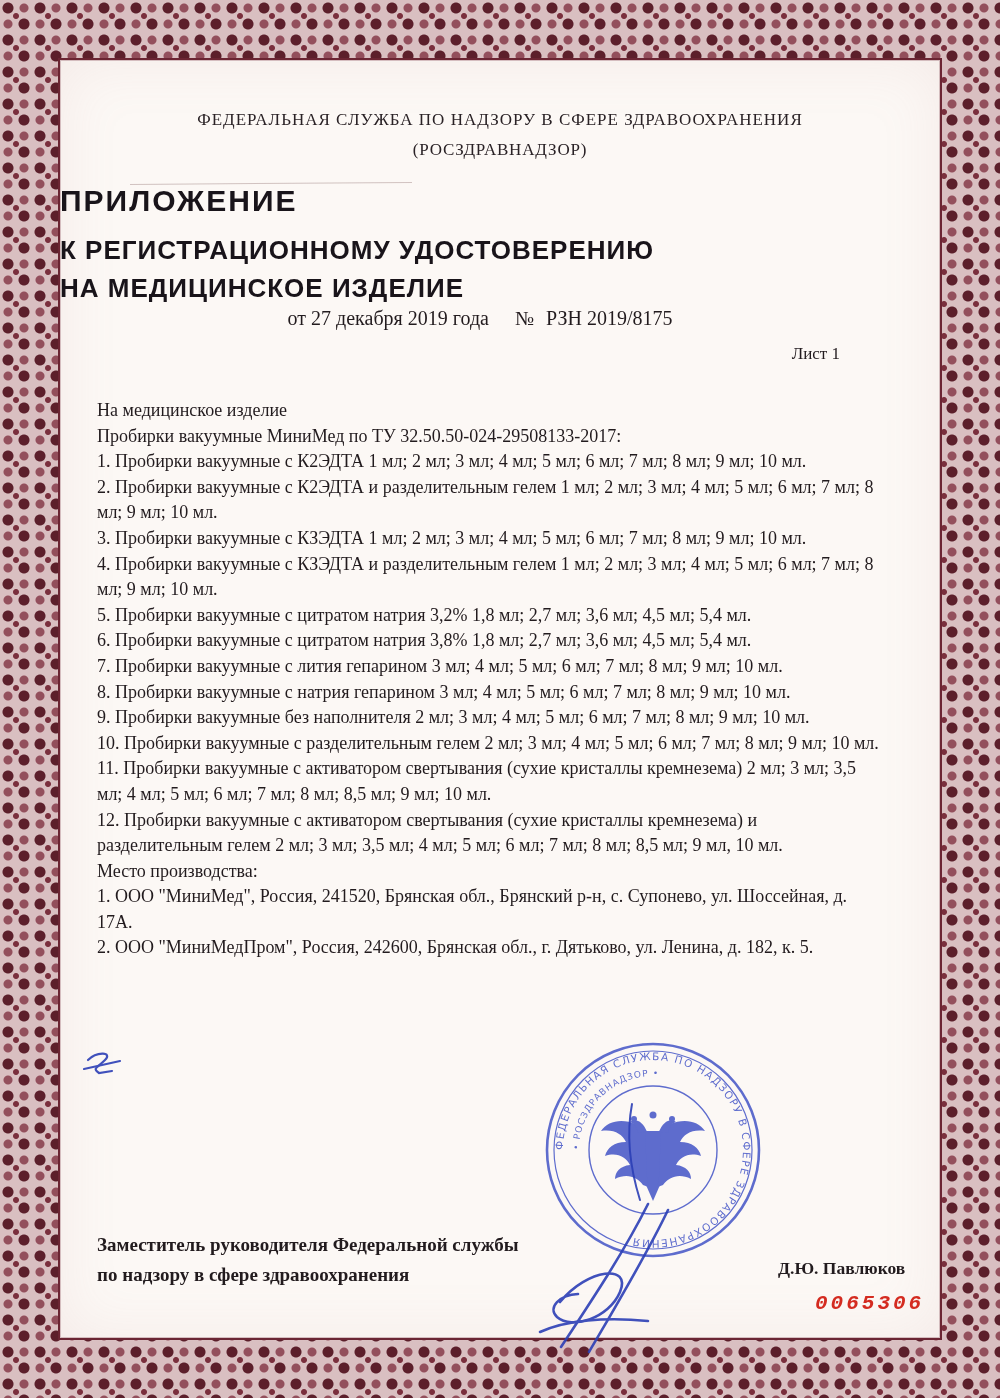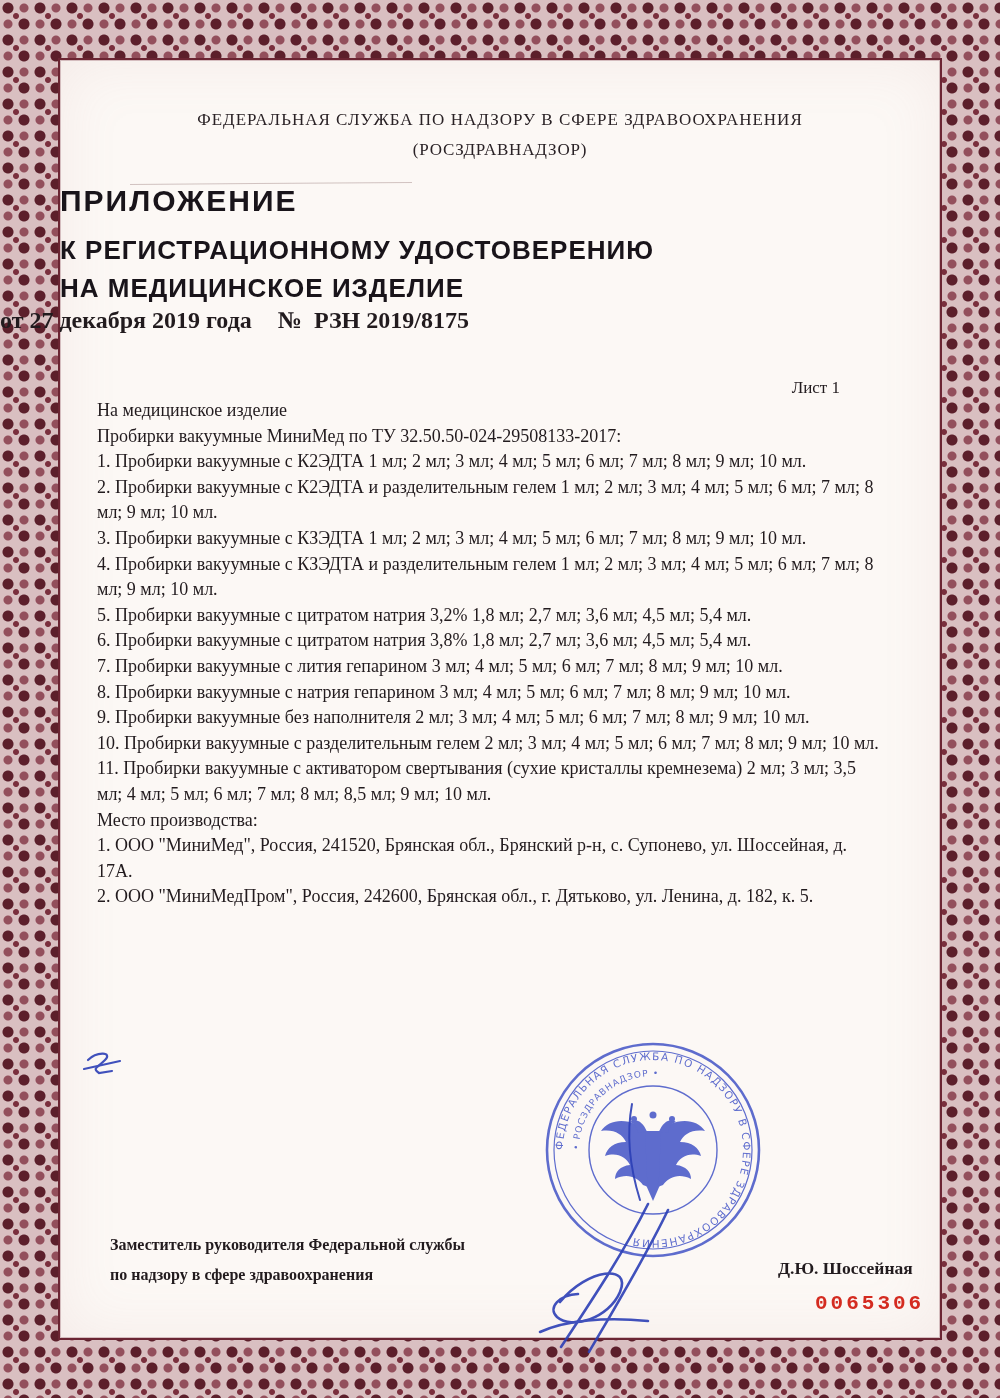--- a/index.html
+++ b/index.html
@@ -54,60 +54,61 @@
     font-family: "Liberation Sans", sans-serif;
     font-weight: bold;
     color: #19141a;
   }
   .doc-title .t1 { font-size: 30px; letter-spacing: 2px; }
   .doc-title .t2 { font-size: 26px; letter-spacing: 1px; margin-top: 17px; }
   .doc-title .t3 { font-size: 26px; letter-spacing: 1px; margin-top: 7px; }
   .issue-line {
     position: absolute;
     top: 307px; left: 0; right: 40px;
-    font-weight: bold;
-    font-size: 24px;
+    text-align: center;
+    font-weight: normal;
+    font-size: 20px;
   }
   .issue-line .gap1 { display: inline-block; width: 26px; }
   .issue-line .gap2 { display: inline-block; width: 12px; }
   .sheet-label {
     position: absolute;
     top: 344px; right: 160px;
     font-size: 17px;
-    margin-top: 34px;
   }
   .body-text {
     position: absolute;
     top: 398px; left: 97px; width: 786px;
     font-size: 18px;
     line-height: 25.6px;
   }
   .body-line { }
   .bold { font-weight: normal; }
   .signatory {
     position: absolute;
-    top: 1230px; left: 110px;
-    font-weight: bold;
-    font-size: 16px;
+    top: 1230px; left: 97px;
+    font-weight: bold;
+    font-size: 19px;
     line-height: 30px;
   }
   .signatory-name {
     position: absolute;
     top: 1258px; left: 778px;
     font-weight: bold;
     font-size: 17.5px;
   }
   .serial {
     position: absolute;
     top: 1292px; left: 815px;
     font-family: "Liberation Mono", monospace;
     font-weight: bold;
     font-size: 21px;
     letter-spacing: 3px;
     color: #d42b20;
+    font-style: italic;
   }
   .stamp {
     position: absolute;
     top: 1035px; left: 538px;
     z-index: 3;
   }
   .stamp text { font-family: "DejaVu Sans", sans-serif; }
   .ink {
     position: absolute;
     top: 0; left: 0;
@@ -149,33 +150,34 @@
         <div class="body-line">2. Пробирки вакуумные с К2ЭДТА и разделительным гелем 1 мл; 2 мл; 3 мл; 4 мл; 5 мл; 6 мл; 7 мл; 8 мл; 9 мл; 10 мл.</div>
         <div class="body-line">3. Пробирки вакуумные с КЗЭДТА 1 мл; 2 мл; 3 мл; 4 мл; 5 мл; 6 мл; 7 мл; 8 мл; 9 мл; 10 мл.</div>
         <div class="body-line">4. Пробирки вакуумные с КЗЭДТА и разделительным гелем 1 мл; 2 мл; 3 мл; 4 мл; 5 мл; 6 мл; 7 мл; 8 мл; 9 мл; 10 мл.</div>
         <div class="body-line">5. Пробирки вакуумные с цитратом натрия 3,2% 1,8 мл; 2,7 мл; 3,6 мл; 4,5 мл; 5,4 мл.</div>
         <div class="body-line">6. Пробирки вакуумные с цитратом натрия 3,8% 1,8 мл; 2,7 мл; 3,6 мл; 4,5 мл; 5,4 мл.</div>
         <div class="body-line">7. Пробирки вакуумные с лития гепарином 3 мл; 4 мл; 5 мл; 6 мл; 7 мл; 8 мл; 9 мл; 10 мл.</div>
         <div class="body-line">8. Пробирки вакуумные с натрия гепарином 3 мл; 4 мл; 5 мл; 6 мл; 7 мл; 8 мл; 9 мл; 10 мл.</div>
         <div class="body-line">9. Пробирки вакуумные без наполнителя 2 мл; 3 мл; 4 мл; 5 мл; 6 мл; 7 мл; 8 мл; 9 мл; 10 мл.</div>
         <div class="body-line">10. Пробирки вакуумные с разделительным гелем 2 мл; 3 мл; 4 мл; 5 мл; 6 мл; 7 мл; 8 мл; 9 мл; 10 мл.</div>
         <div class="body-line">11. Пробирки вакуумные с активатором свертывания (сухие кристаллы кремнезема) 2 мл; 3 мл; 3,5 мл; 4 мл; 5 мл; 6 мл; 7 мл; 8 мл; 8,5 мл; 9 мл; 10 мл.</div>
+        <div class="body-line">12. Пробирки вакуумные с активатором свертывания (сухие кристаллы кремнезема) и разделительным гелем 2 мл; 3 мл; 3,5 мл; 4 мл; 5 мл; 6 мл; 7 мл; 8 мл; 8,5 мл; 9 мл, 10 мл.</div>
       </div>
     <div class="body-line">Место производства:</div>
     <div>
         <div class="body-line">1. ООО "МиниМед", Россия, 241520, Брянская обл., Брянский р-н, с. Супонево, ул. Шоссейная, д. 17А.</div>
         <div class="body-line">2. ООО "МиниМедПром", Россия, 242600, Брянская обл., г. Дятьково, ул. Ленина, д. 182, к. 5.</div>
       </div>
   </div>
 
   <div class="signatory">
     <div>Заместитель руководителя Федеральной службы</div>
     <div>по надзору в сфере здравоохранения</div>
   </div>
-  <div class="signatory-name">Д.Ю. Шоссейная</div>
+  <div class="signatory-name">Д.Ю. Павлюков</div>
 
   <div class="serial">0065306</div>
 
   <svg class="stamp" width="230" height="230" viewBox="0 0 230 230">
     <g opacity="0.82">
       <circle cx="115" cy="115" r="106" fill="none" stroke="#3c4ec5" stroke-width="2.6"></circle>
       <circle cx="115" cy="115" r="99" fill="none" stroke="#3c4ec5" stroke-width="1.2"></circle>
       <circle cx="115" cy="115" r="64" fill="none" stroke="#3c4ec5" stroke-width="1.4"></circle>
       <defs>
         <path id="ring-outer" d="M 115 115 m -90 0 a 90 90 0 1 1 180 0 a 90 90 0 1 1 -180 0"></path>

